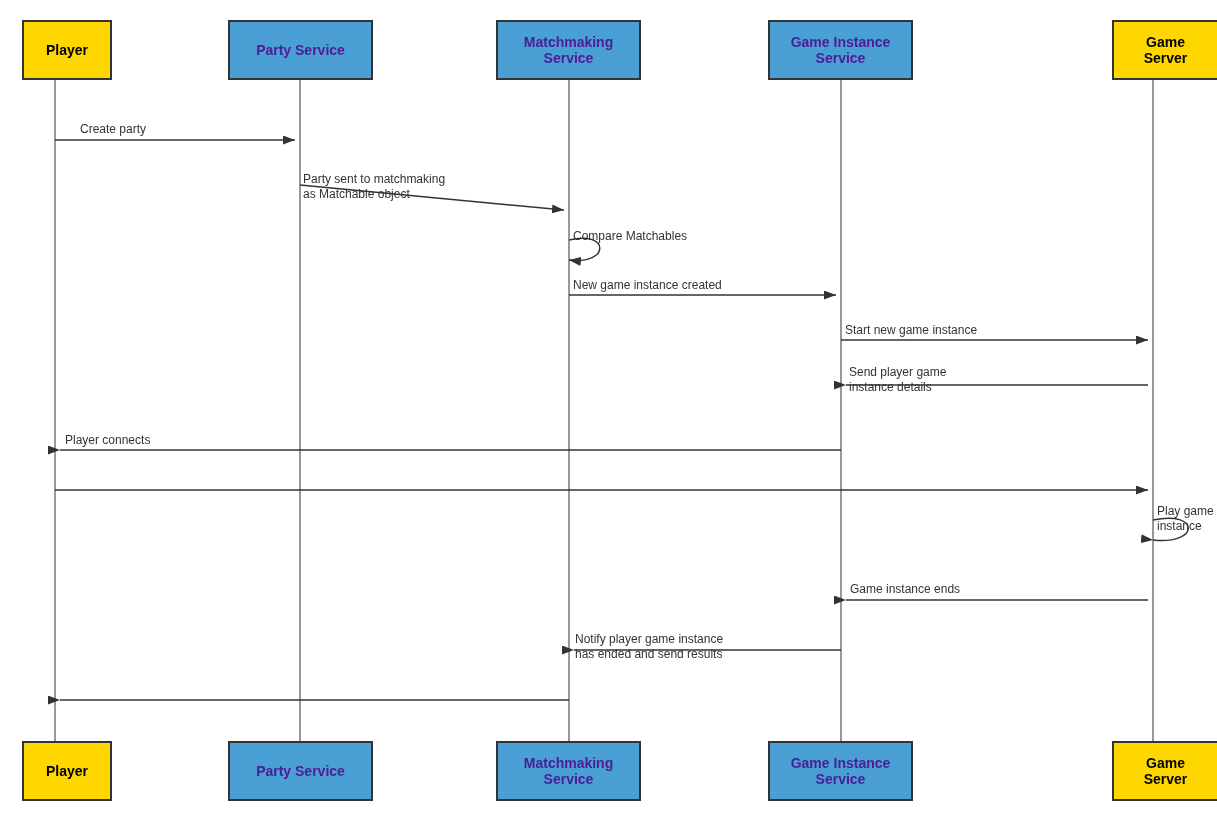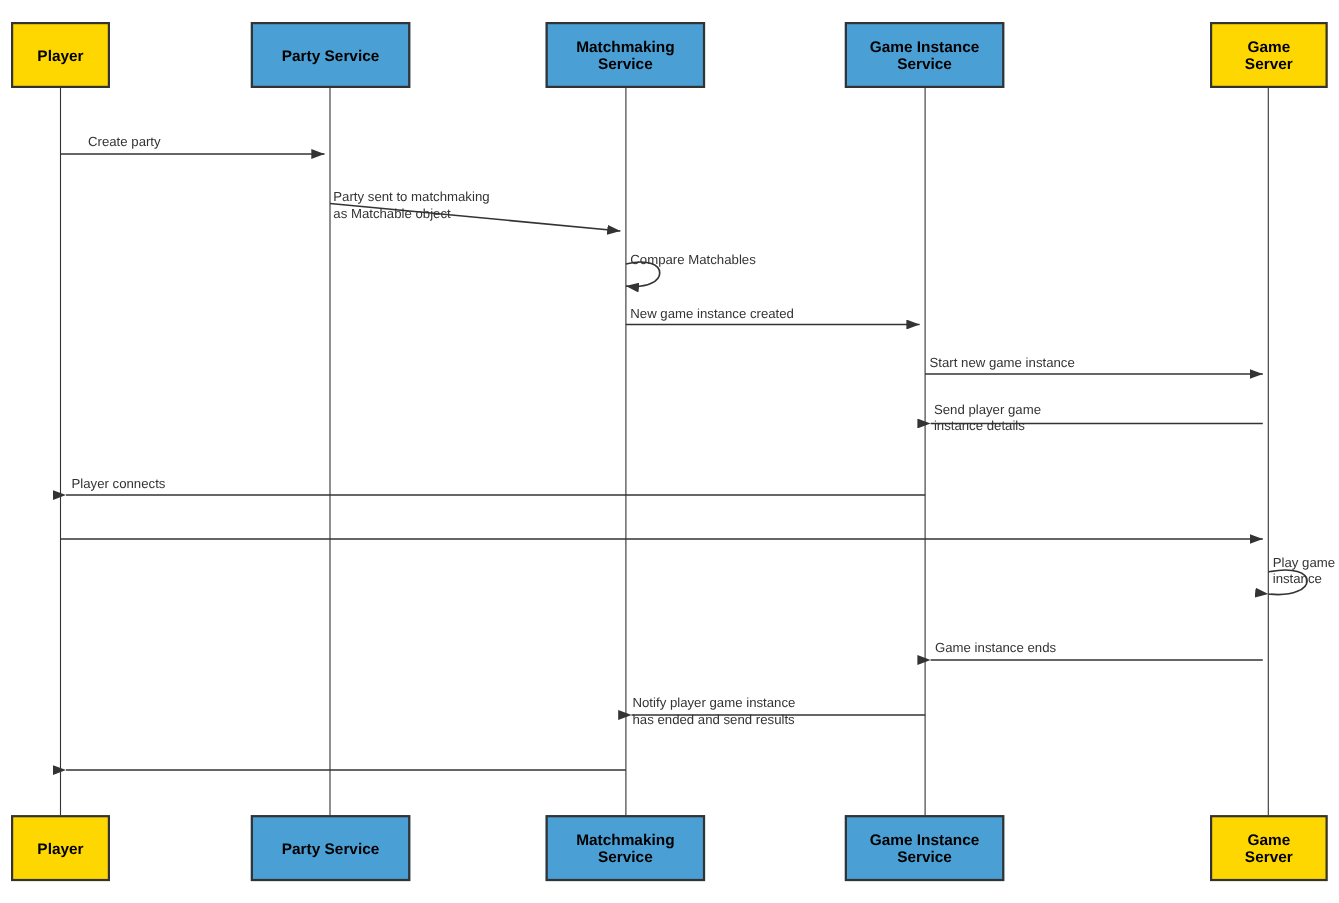--- a/index.html
+++ b/index.html
@@ -26,24 +26,25 @@
       font-weight: bold;
       font-size: 14px;
       border: 2px solid #333;
       padding: 6px 10px;
     }
     .actor-yellow {
       background: #FFD700;
       color: #000;
       width: 90px;
       height: 60px;
+      margin-left: 12px;
     }
     .actor-blue {
       background: #4A9FD4;
-      color: #000000;
+      color: #4c1d95;
       width: 145px;
       height: 60px;
     }
     
     .arrows-svg {
       position: absolute;
       top: 0;
       left: 0;
       width: 1217px;
       height: 821px;

